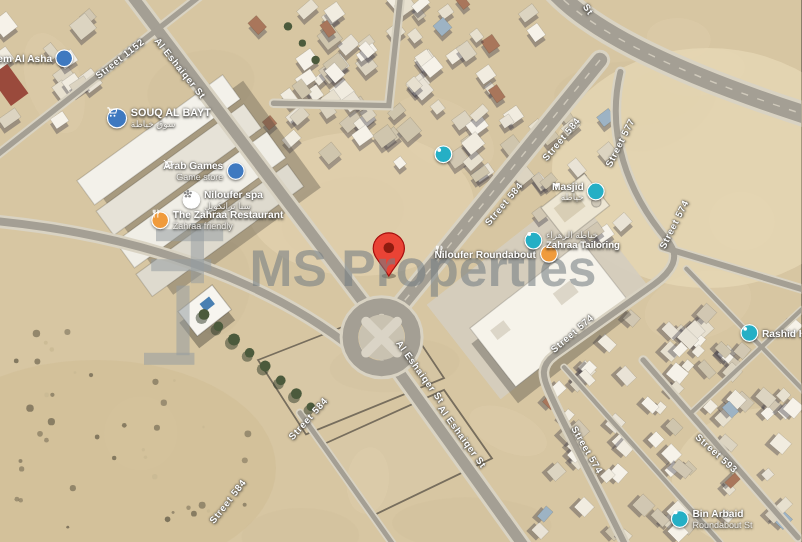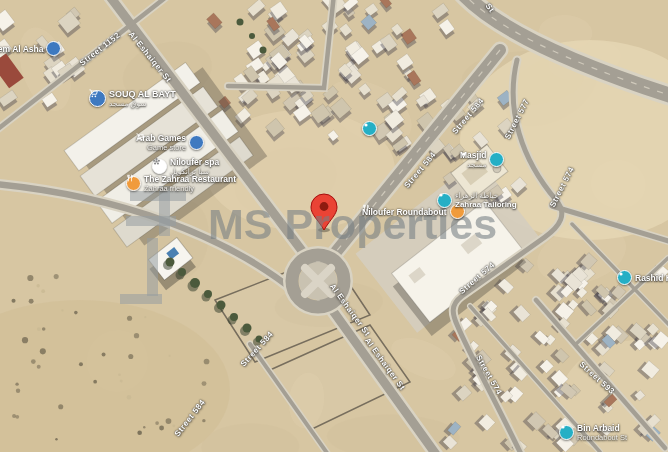--- a/index.html
+++ b/index.html
@@ -646,21 +646,21 @@
   <div class="poi" style="left:89px;top:89px">
     <span class="pico big" style="background: rgb(62, 121, 192);">
       <svg width="9" height="9" viewBox="0 0 10 10">
           <path d="M0.5 1h1.4l.5 1.2h6.9l-1 3.6H3.3L2.4 2.2" fill="none" stroke="#fff" stroke-width="1"></path>
           <circle cx="3.7" cy="8.2" r=".9" fill="#fff"></circle>
           <circle cx="7.1" cy="8.2" r=".9" fill="#fff"></circle>
         </svg>
     </span>
     <span class="col">
       <span class="pname" style="font-size:9px">SOUQ AL BAYT</span>
-      <span class="psub">سوق مسجد</span>
+      <span class="psub">سوق خياطة</span>
     </span>
   </div>
 
   <div class="poi r" style="left:136px;top:133px">
     <span class="col">
       <span class="pname">Arab Games</span>
       <span class="psub">Game store</span>
     </span>
     <span class="pico" style="background: rgb(62, 121, 192);">
       <svg width="8" height="8" viewBox="0 0 10 10">
@@ -705,21 +705,21 @@
     <span class="pico" style="background: rgb(240, 155, 60);">
       <svg width="8" height="8" viewBox="0 0 10 10">
           <path d="M3.1 1v8.2 M2.1 1v2.4a1 1 0 0 0 2 0V1 M6.9 1v8.2 M6.9 1c1.6.9 1.6 3.5 0 4.4" fill="none" stroke="#fff" stroke-width=".95"></path>
         </svg>
     </span>
   </div>
 
   <div class="poi r" style="left:460px;top:150px">
     <span class="col">
       <span class="pname">Masjid</span>
-      <span class="psub">مسجد</span>
+      <span class="psub">خياطة</span>
     </span>
     <span class="pico" style="background: rgb(37, 175, 197);">
       <svg width="8" height="8" viewBox="0 0 10 10">
           <circle cx="5" cy="5" r="2" fill="#fff"></circle>
         </svg>
     </span>
   </div>
 
   <div class="poi" style="left:437px;top:191px">
     <span class="pico" style="background: rgb(37, 175, 197);">

